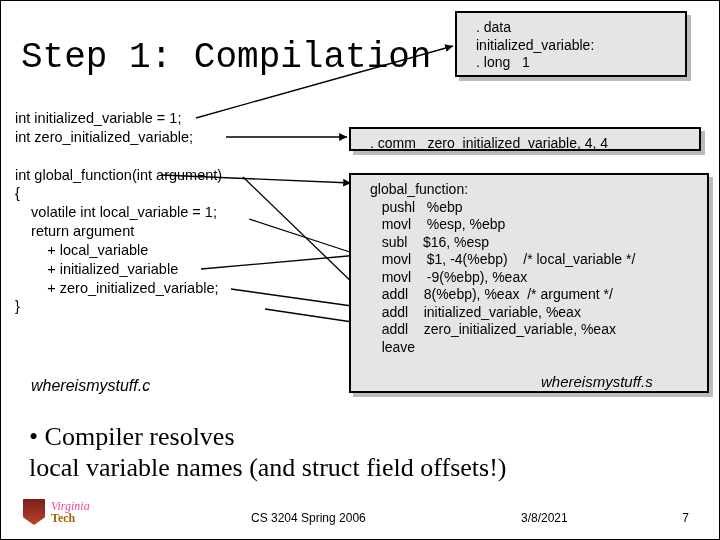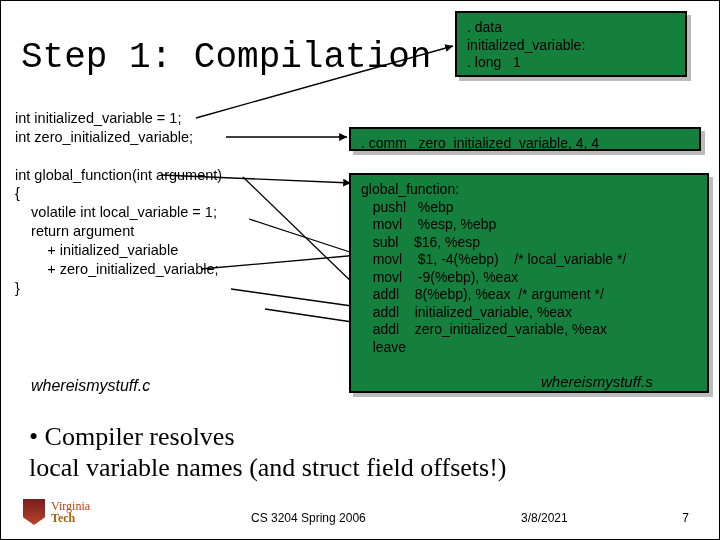--- a/index.html
+++ b/index.html
@@ -14,24 +14,24 @@
   }
   .title {
     position: absolute;
     left: 20px;
     top: 36px;
     font-size: 36px;
     font-family: Liberation Mono, monospace;
   }
   .codebox {
     position: absolute;
-    background: #15803d;
+    background: #e5e5e5;
     border: 2px solid #000;
     box-shadow: 4px 4px 0 #bbb;
-    padding: 6px 10px;
+    padding: 6px 19px;
     font-family: Arial, Helvetica, sans-serif;
   }
   .box-data  { left: 454px; top: 10px;  width: 232px; height: 66px; font-size: 14px; z-index: 5; }
   .box-comm  { left: 348px; top: 126px; width: 352px; height: 24px; font-size: 14px; z-index: 5; }
   .box-asm   { left: 348px; top: 172px; width: 360px; height: 220px; font-size: 14px; z-index: 5; }
   .box-comm .ln, .box-data .ln, .box-asm .ln {
     white-space: pre;
     line-height: 1.25;
   }
   .c-left {
@@ -87,21 +87,21 @@
     display: flex;
     align-items: center;
     gap: 6px;
   }
   .logo-shield {
     width: 22px; height: 26px;
     background: linear-gradient(#7a1d1d,#b9452b);
     clip-path: polygon(0 0,100% 0,100% 70%,50% 100%,0 70%);
   }
   .logo-text { font-size: 12px; line-height: 1; font-family: "Times New Roman", serif; }
-  .logo-text .vir { color:#c2410c; display:block; }
+  .logo-text .vir { color:#ec4899; font-style: italic; display:block; }
   .logo-text .tech { color:#a16207; font-weight:bold; display:block; }
   svg.arrows { position:absolute; left:0; top:0; width:720px; height:540px; pointer-events:none; z-index:1; }
   .comment { }
 </style>
 </head>
 <body>
 
 <div class="title">Step 1: Compilation</div>
 
 <div class="codebox box-data">
@@ -128,20 +128,21 @@
 </div>
 
 <div class="c-left">
   <div class="line"><span>int </span><span class="u">initialized_variable</span><span> = 1;</span></div>
   <div class="line"><span>int </span><span class="u">zero_initialized_variable</span><span>;</span></div>
   <div class="line"> </div>
   <div class="line"><span>int </span><span class="u">global_function</span><span>(int </span><span class="u">argument</span><span>)</span></div>
   <div class="line">{</div>
   <div class="line"><span>    volatile int </span><span class="u">local_variable</span><span> = 1;</span></div>
   <div class="line">    return argument</div>
+  <div class="line"><span>        + </span><span class="u">local_variable</span></div>
   <div class="line"><span>        + </span><span class="u">initialized_variable</span></div>
   <div class="line"><span>        + </span><span class="u">zero_initialized_variable</span><span>;</span></div>
   <div class="line">}</div>
 </div>
 
 <div class="filename-c">whereismystuff.c</div>
 <div class="filename-s">whereismystuff.s</div>
 
 <div class="bullet" style="white-space:pre-line">• Compiler resolves
   local variable names (and struct field offsets!)</div>

